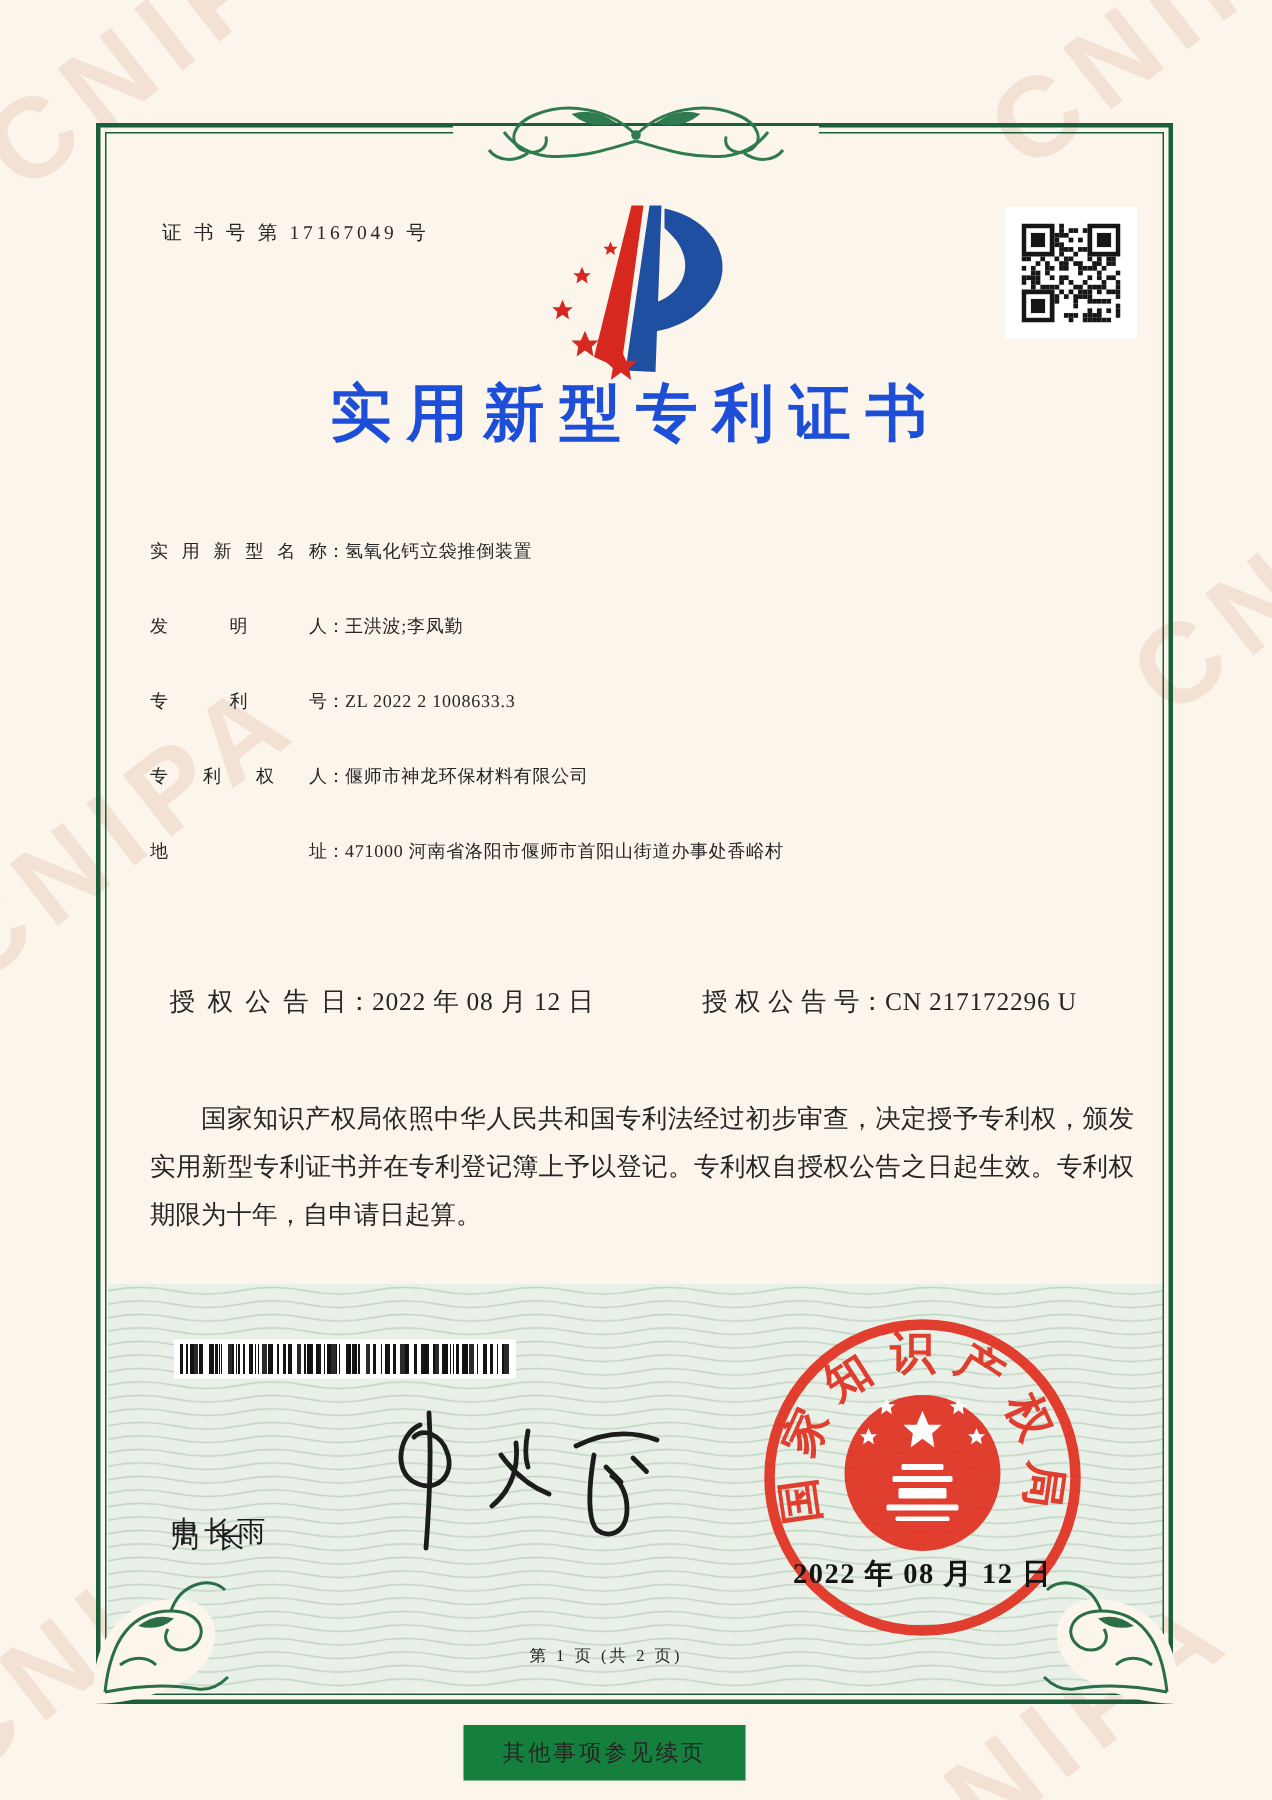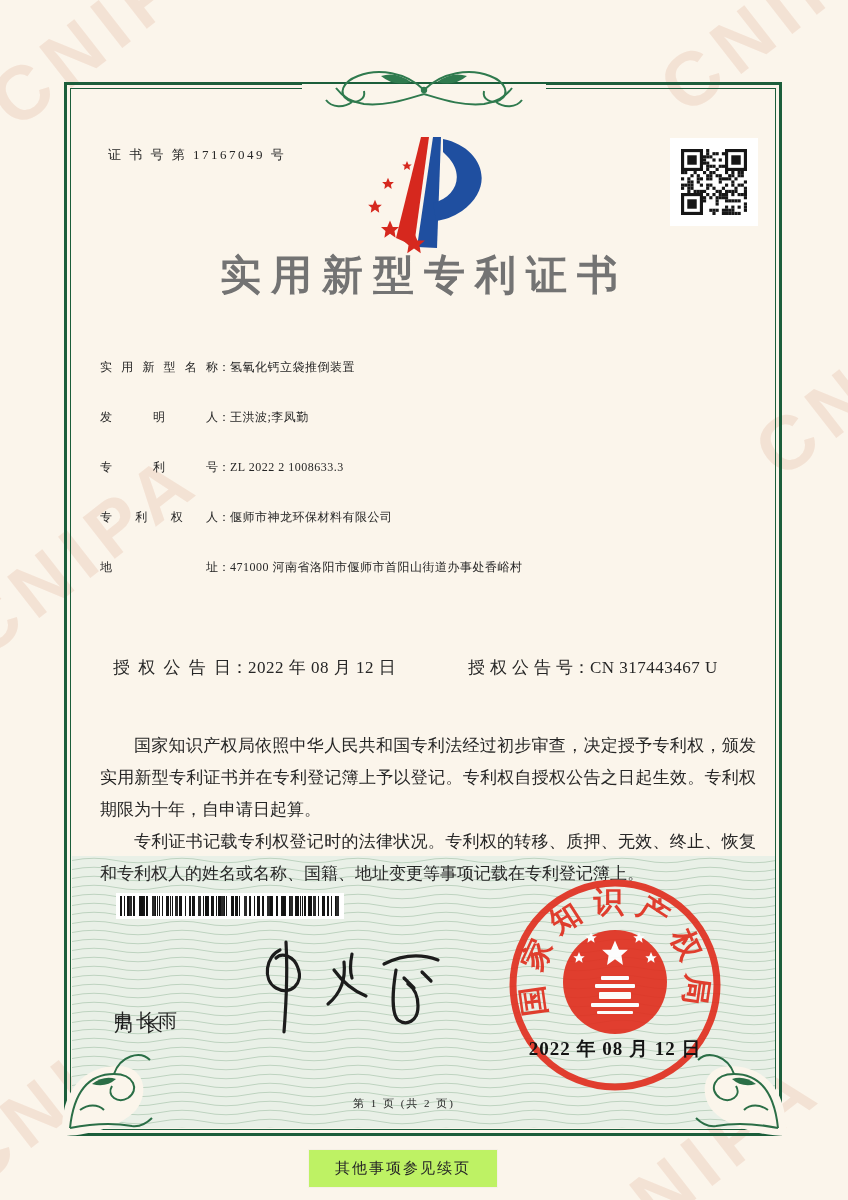--- a/index.html
+++ b/index.html
@@ -17,21 +17,21 @@
 
   
   .band{position:absolute;z-index:2;left:72px;top:856px;width:704px;height:272px;}
 
   .orn{position:absolute;z-index:4;}
 
   .content{position:absolute;z-index:5;}
 
   .certno{left:108px;top:146px;font-size:13px;letter-spacing:2.5px;color:#262626;}
   .title{left:0;right:0;top:248px;text-align:center;font-size:41px;font-weight:700;
-         letter-spacing:10px;color:#737373;}
+         letter-spacing:10px;color:#1d4ed8;}
 
   .fields{left:100px;top:356px;width:660px;}
   .frow{margin-bottom:27px;font-size:12px;line-height:23px;color:#262626;white-space:nowrap;}
   .flabel{display:inline-block;width:118px;text-align:justify;text-align-last:justify;vertical-align:top;}
   .fvalue{letter-spacing:.5px;}
 
   .grantrow{left:100px;top:656px;width:660px;font-size:17px;color:#262626;white-space:nowrap;margin-left:13px;}
   .grant-no{position:absolute;left:355px;top:0;}
   .flabel.short{width:105px;}
 
@@ -49,21 +49,21 @@
   .qr-box svg{display:block;margin:11px;}
 
   .signer{left:114px;font-size:19px;color:#1d1d1d;letter-spacing:3px;}
   .signature{left:246px;top:934px;}
 
   .seal-wrap{left:504px;top:874px;width:222px;height:222px;}
   .seal-date{left:504px;top:1036px;width:222px;text-align:center;font-size:19px;font-weight:600;
              letter-spacing:1px;color:#141414;white-space:nowrap;}
 
   .pageinfo{left:0;width:808px;top:1096px;text-align:center;font-size:11px;letter-spacing:2px;color:#262626;}
-  .notebox{left:403px;top:1150px;transform:translateX(-50%);background:#bef264;
+  .notebox{left:403px;top:1150px;transform:translateX(-50%);background:#15803d;
            padding:9px 26px;font-size:15px;letter-spacing:2px;color:#262626;white-space:nowrap;
            box-shadow:0 0 0 1px rgba(0,0,0,0.02);}
 </style>
 </head>
 <body>
 
 <div class="page">
 
   <span class="wm" style="left:-30px;top:-20px;">CNIPA</span>
   <span class="wm" style="left:640px;top:-34px;">CNIPA</span>
@@ -318,27 +318,26 @@
     <div class="frow">
       <span class="flabel">地址</span><span>：</span><span class="fvalue">471000 河南省洛阳市偃师市首阳山街道办事处香峪村</span>
     </div>
   </div>
 
   <div class="content grantrow">
     <span>
       <span class="flabel">授权公告日</span><span>：</span><span class="fvalue">2022 年 08 月 12 日</span>
     </span>
     <span class="grant-no">
-      <span class="flabel short">授权公告号</span><span>：</span><span class="fvalue">CN 317443467 U</span>
+      <span class="flabel short">授权公告号</span><span>：</span><span class="fvalue">CN 217172296 U</span>
     </span>
   </div>
 
   <div class="content bodytext">
     <p>国家知识产权局依照中华人民共和国专利法经过初步审查，决定授予专利权，颁发实用新型专利证书并在专利登记簿上予以登记。专利权自授权公告之日起生效。专利权期限为十年，自申请日起算。</p>
-    <p>专利证书记载专利权登记时的法律状况。专利权的转移、质押、无效、终止、恢复和专利权人的姓名或名称、国籍、地址变更等事项记载在专利登记簿上。</p>
   </div>
 
   <div class="content barcode-box">
     <div class="barcode"></div>
   </div>
 
   <div class="content signer" style="top:1012px;">局 长</div>
   <div class="content signer" style="top:1008px;text-align:right;">申长雨</div>
 
   <svg class="content signature" width="200" height="104" viewBox="0 0 200 104">

